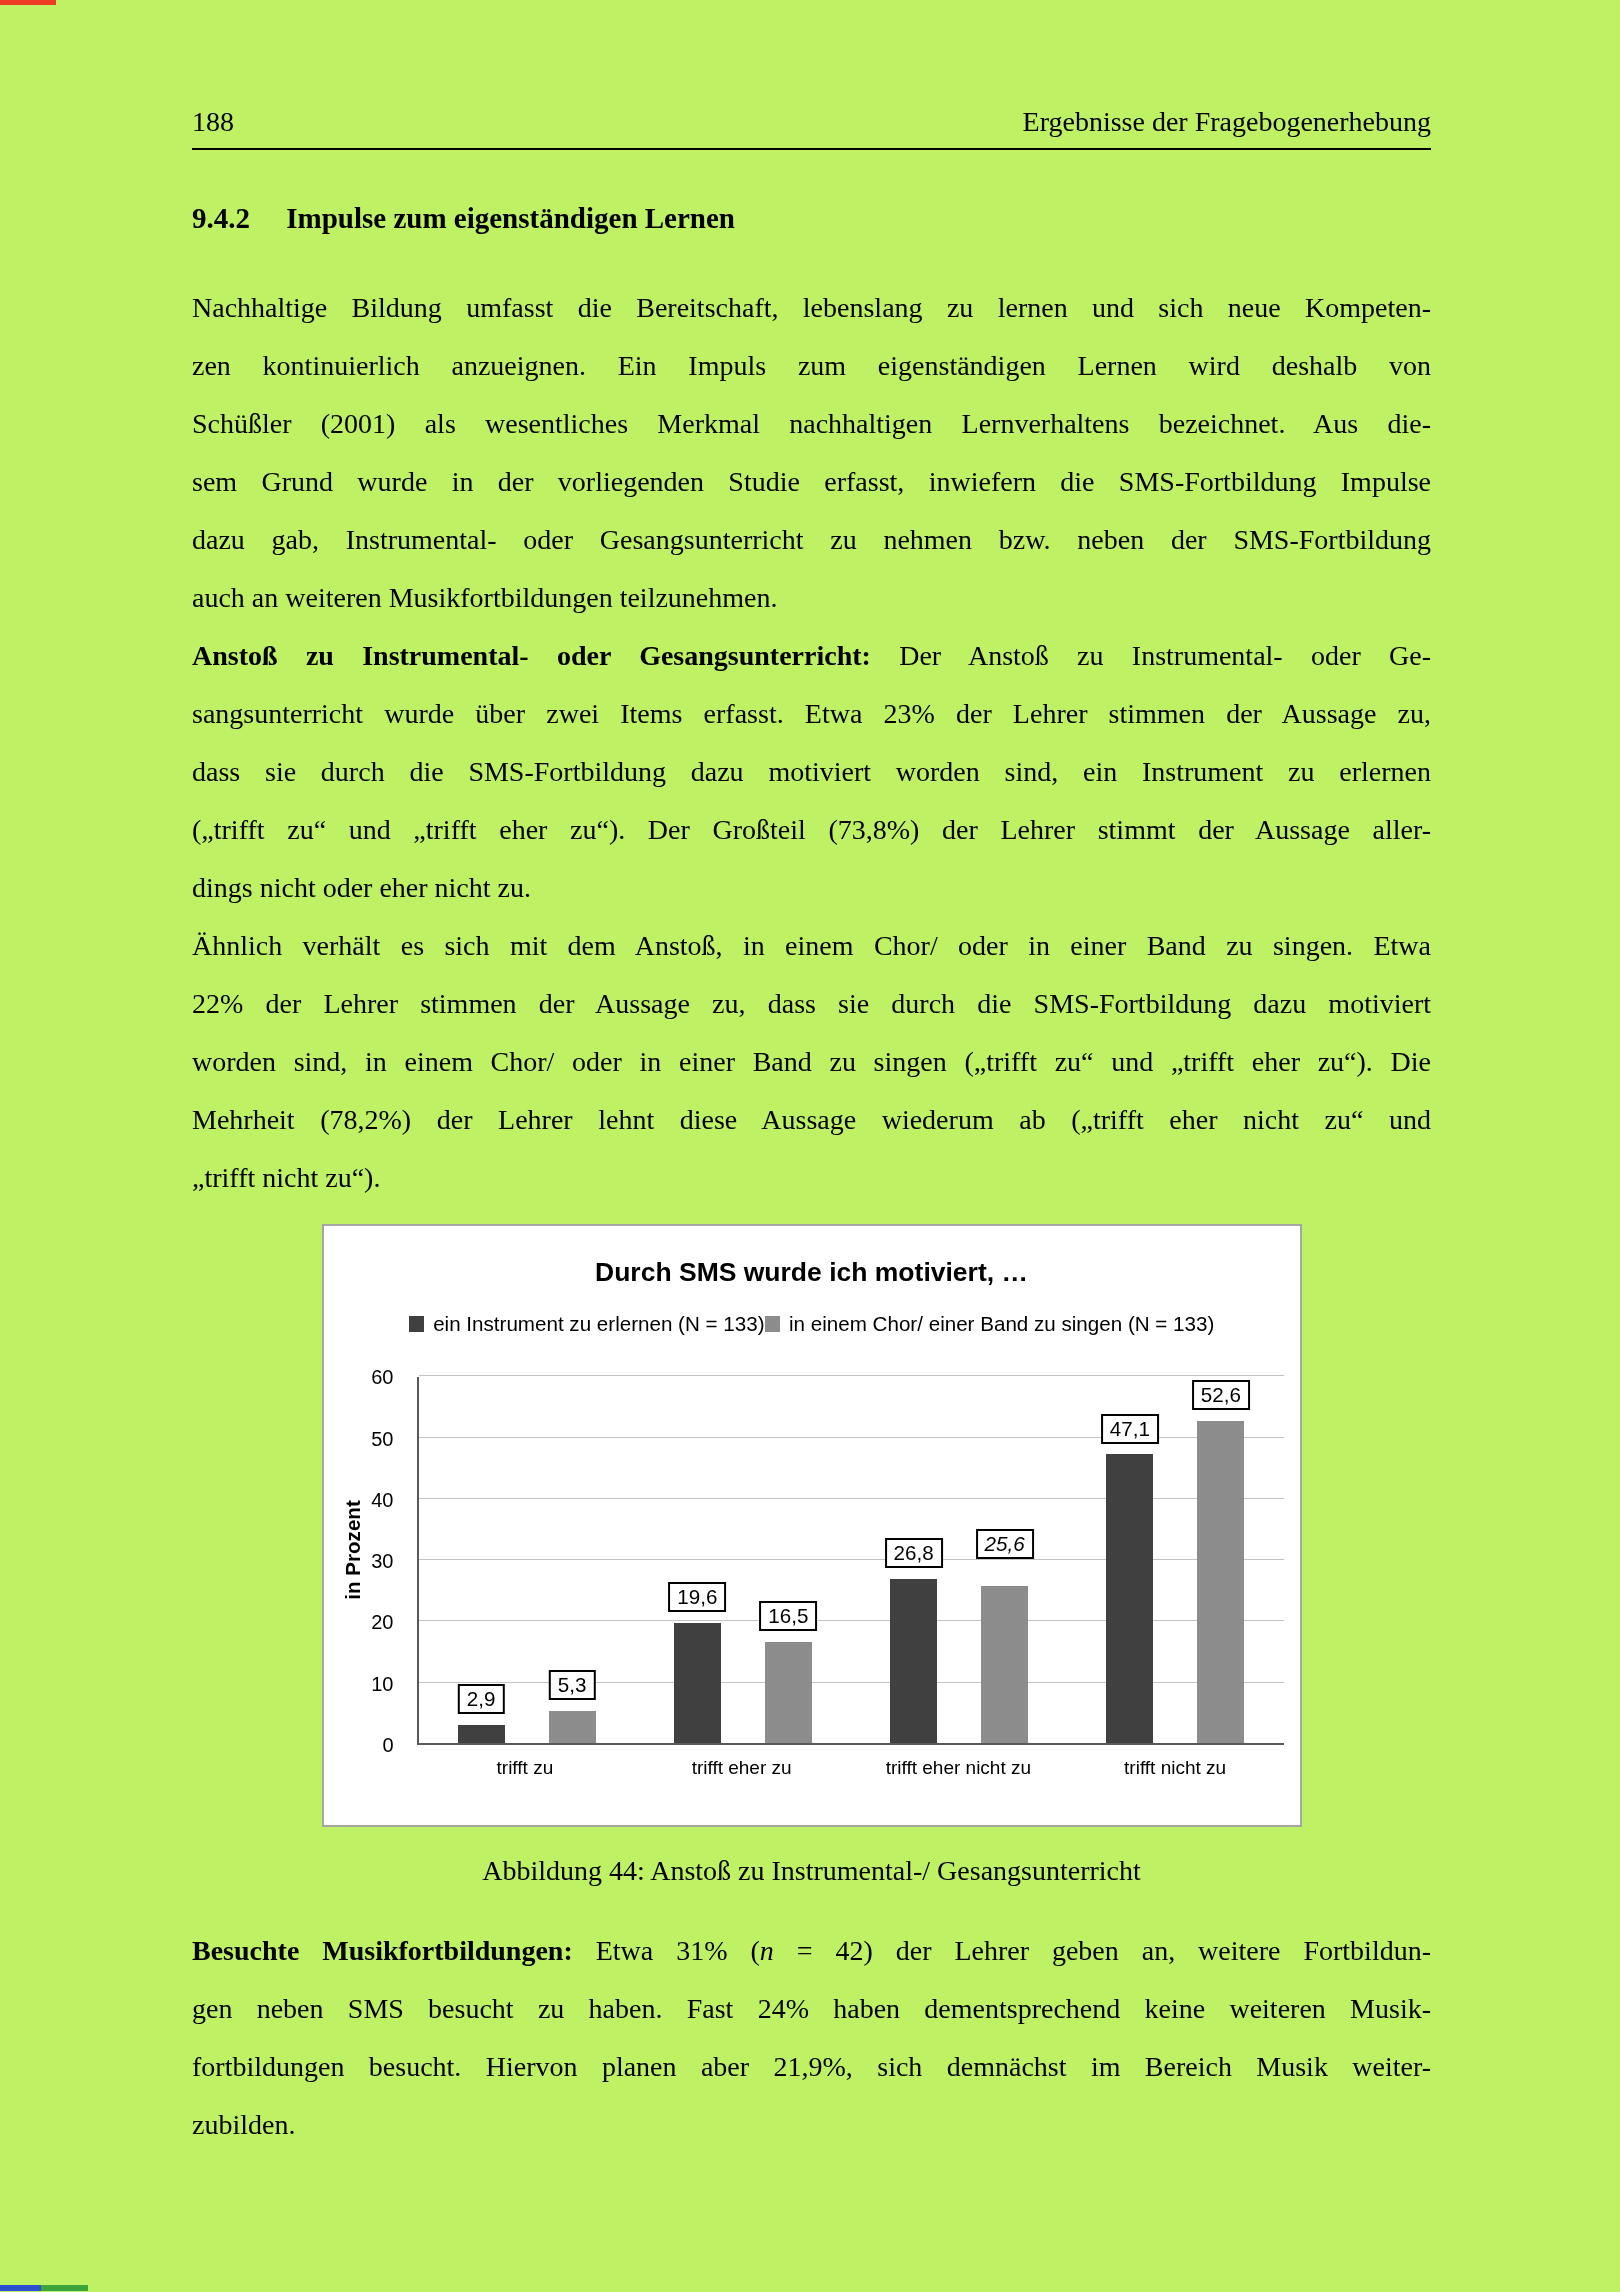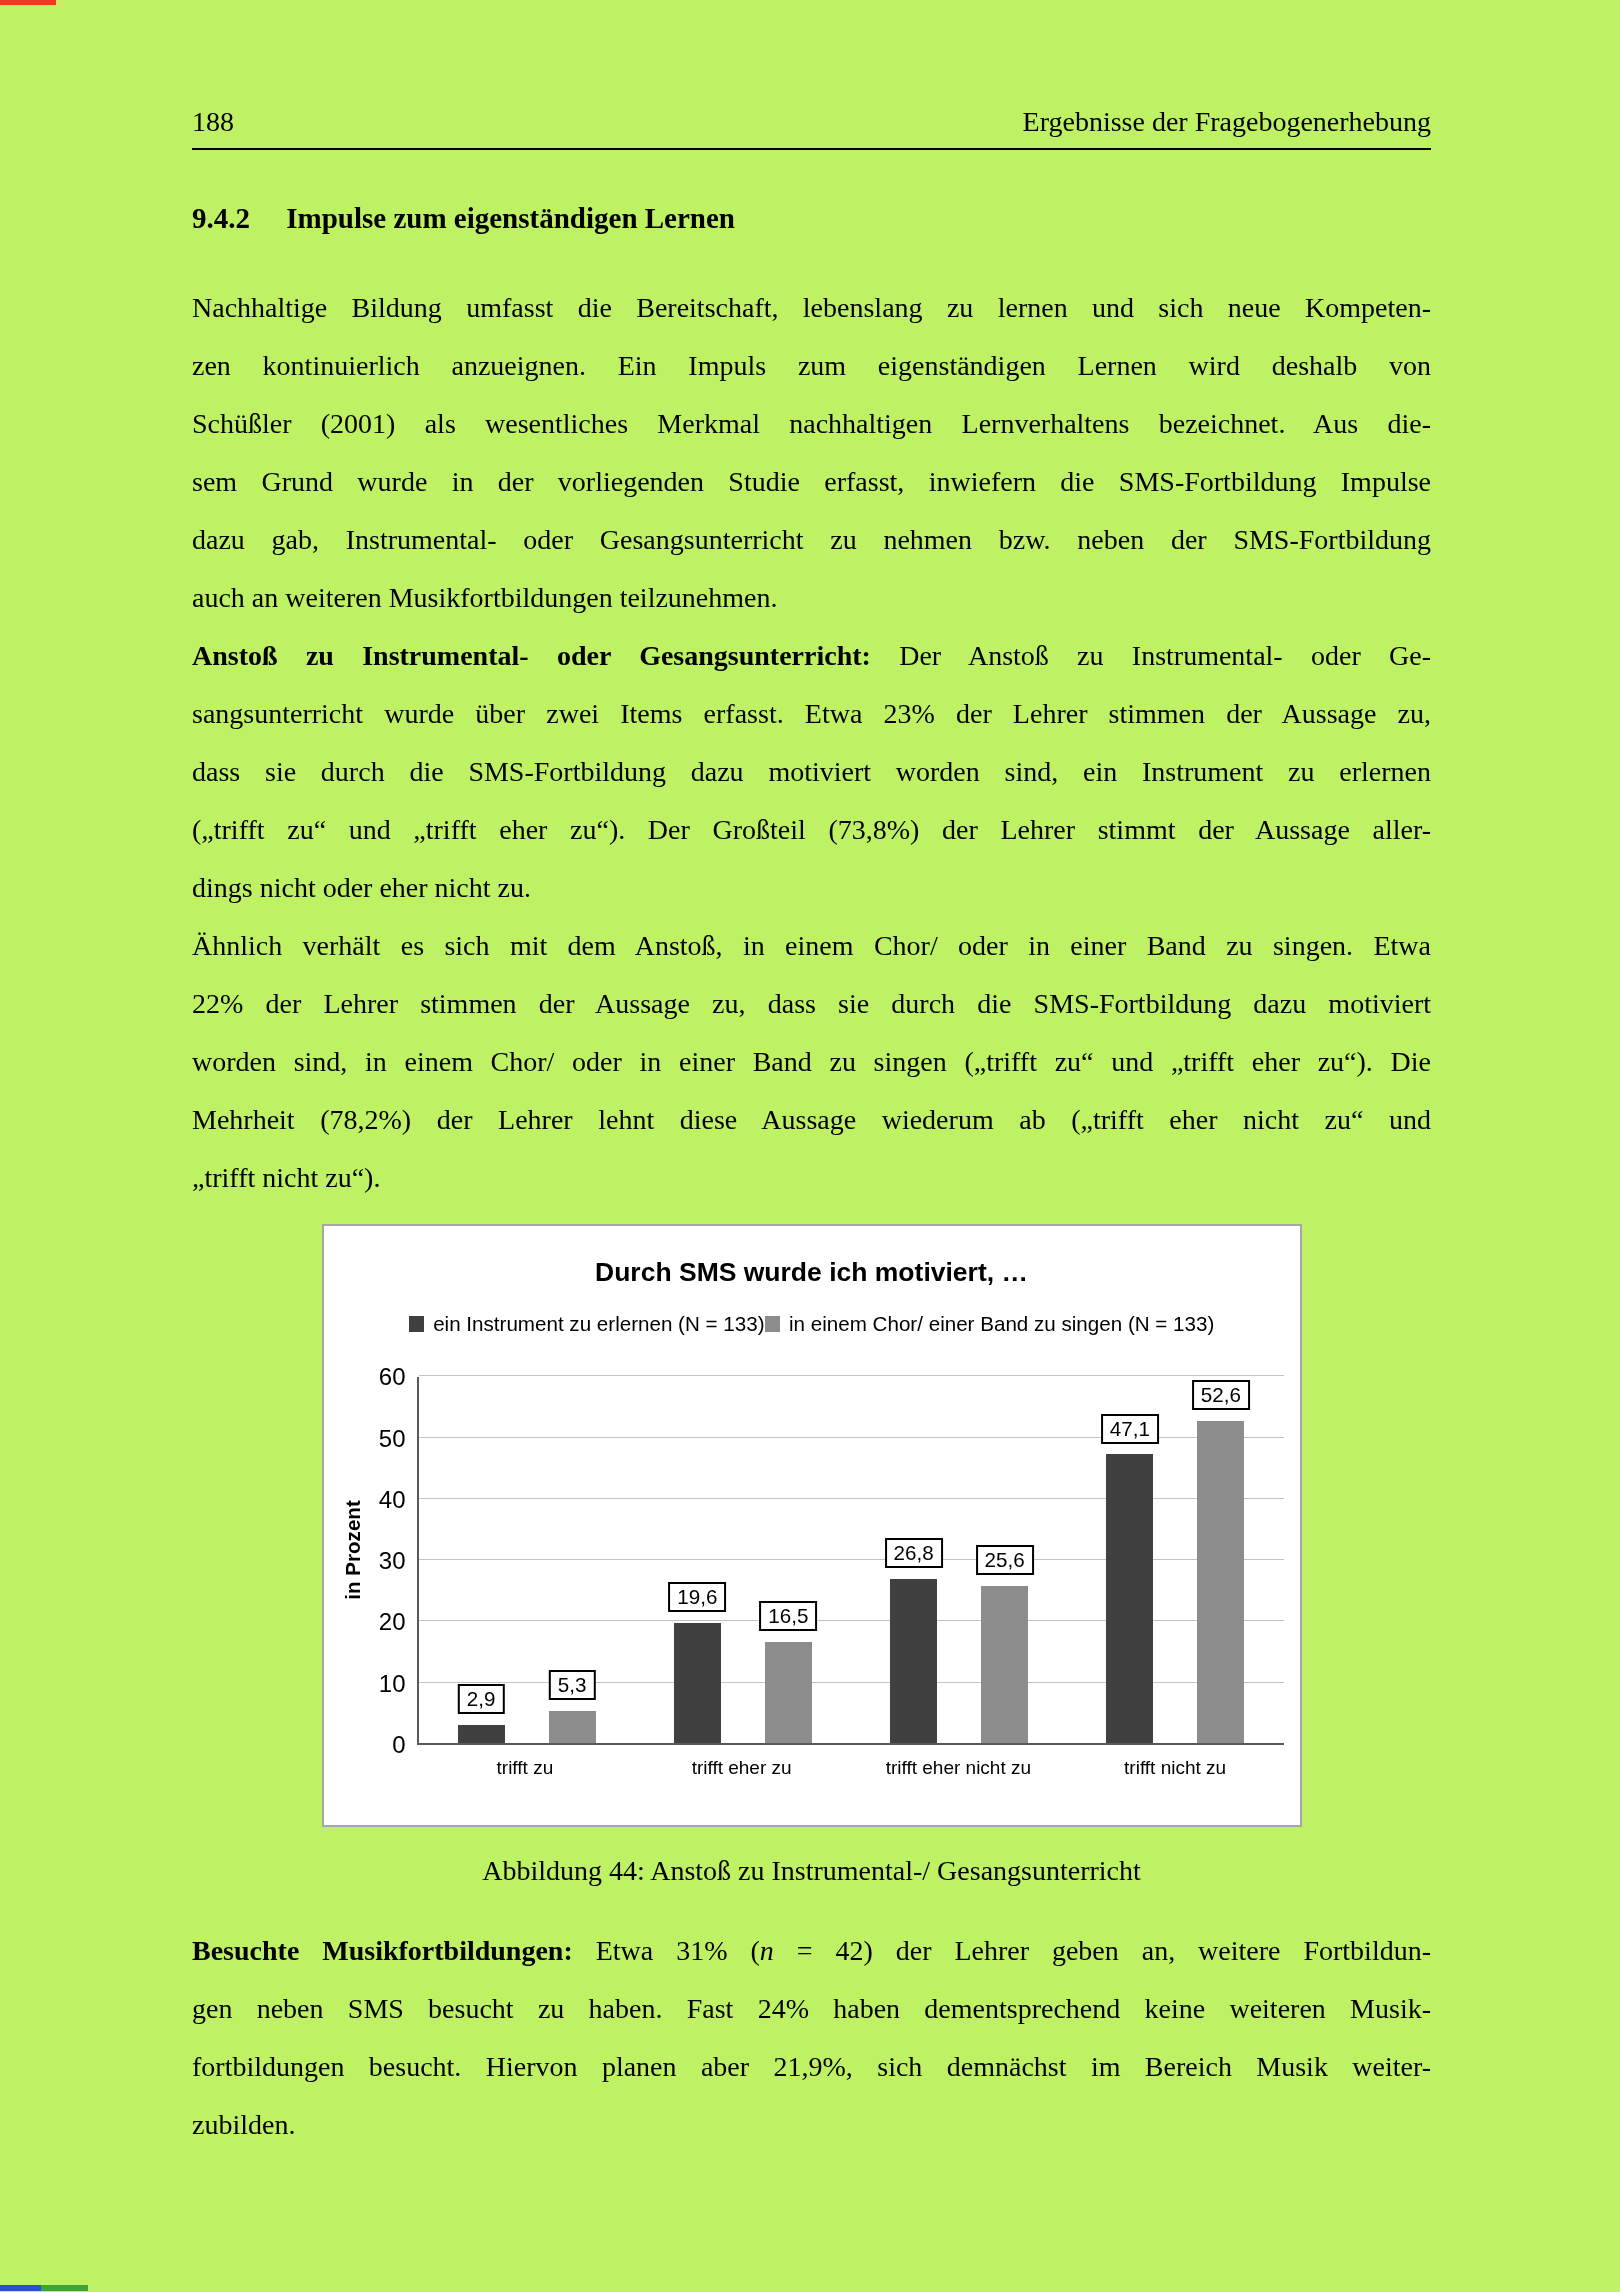--- a/index.html
+++ b/index.html
@@ -40,21 +40,21 @@
   .legend-item { display:flex; align-items:center; gap:8.8px; }
   .swatch { width:15.7px; height:15.7px; display:inline-block; }
   .plot-outer { position:relative; margin-top:41px; }
   .ylabel {
     position:absolute; left:29px; top:173px;
     transform:translate(-50%,-50%) rotate(-90deg);
     font-size:20.6px; font-weight:bold; white-space:nowrap;
   }
   .plot-wrap { position:relative; margin-left:93px; width:867px; height:368px; }
   .yticks { position:absolute; left:-61px; top:0; width:51px; height:100%; }
-  .ytick { position:absolute; right:1px; transform:translateY(50%); font-size:24px; }
+  .ytick { position:absolute; right:13px; transform:translateY(50%); font-size:20px; }
   .plot {
     position:absolute; left:0; top:0; right:0; bottom:0;
     border-left:2px solid #595959; border-bottom:2px solid #595959;
     display:flex; align-items:flex-end;
   }
   .gridline { position:absolute; left:0; right:0; height:1px; background:#c3c3c3; z-index:0; }
   .bar-group {
     flex:1; height:100%; position:relative; z-index:1;
     display:flex; align-items:flex-end; justify-content:center; gap:44px;
   }
@@ -170,21 +170,21 @@
                   <div class="bar-label" style="bottom: 112px;">16,5</div>
                   <div class="bar" style="height: 101px; background: rgb(140, 140, 140);"></div>
                 </div>
               </div>
               <div class="bar-group">
                 <div class="bar-wrap">
                   <div class="bar-label" style="bottom: 175px;">26,8</div>
                   <div class="bar" style="height: 164px; background: rgb(64, 64, 64);"></div>
                 </div>
                 <div class="bar-wrap">
-                  <div class="bar-label" style="bottom: 168px;">25,6</div>
+                  <div class="bar-label" style="bottom: 184px; font-style: italic;">25,6</div>
                   <div class="bar" style="height: 157px; background: rgb(140, 140, 140);"></div>
                 </div>
               </div>
               <div class="bar-group">
                 <div class="bar-wrap">
                   <div class="bar-label" style="bottom: 299px;">47,1</div>
                   <div class="bar" style="height: 289px; background: rgb(64, 64, 64);"></div>
                 </div>
                 <div class="bar-wrap">
                   <div class="bar-label" style="bottom: 333px;">52,6</div>

